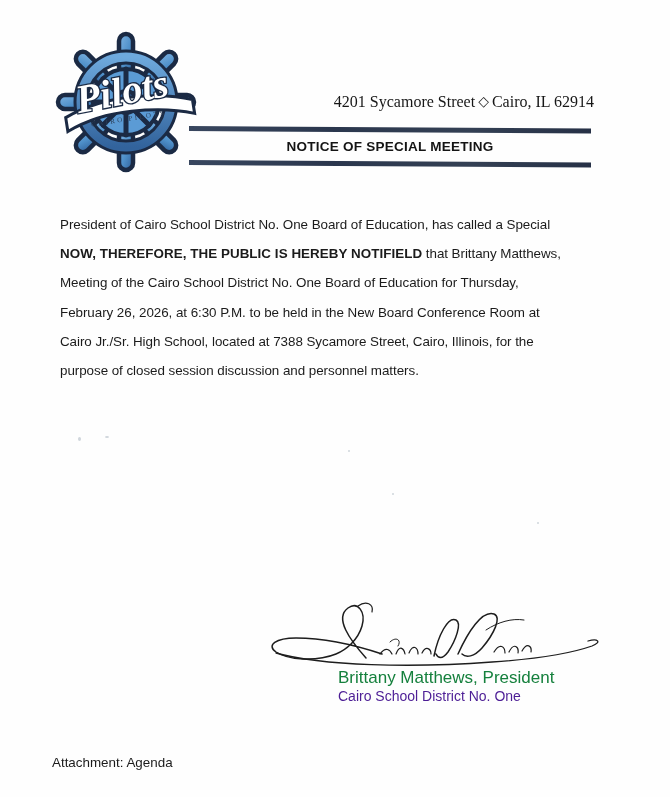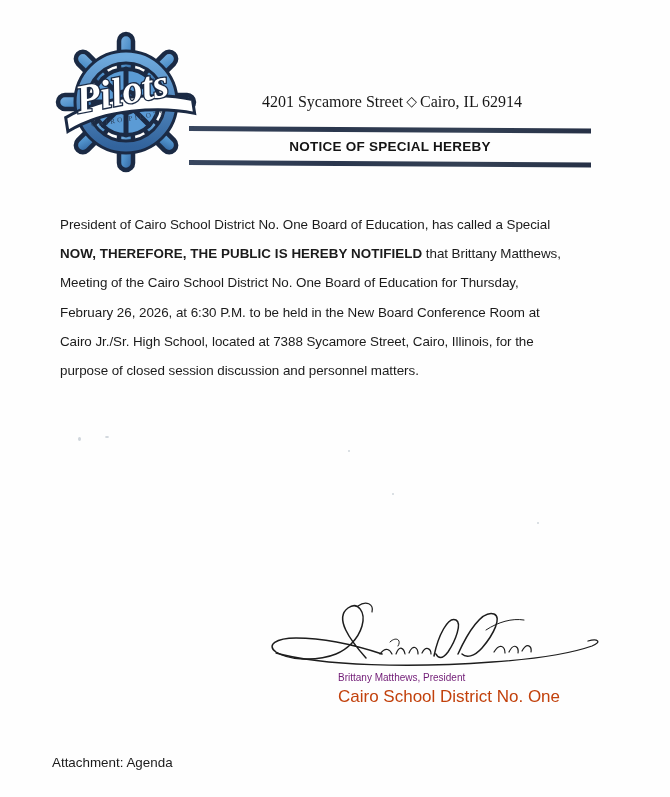--- a/index.html
+++ b/index.html
@@ -57,21 +57,21 @@
     letter-spacing: 0.2px;
     color: #141414;
     white-space: nowrap;
   }
 
   .org-address {
     position: absolute;
     left: 190px;
     top: 93px;
     width: 404px;
-    text-align: center;
+    text-align: right;
     font-family: "Liberation Serif", serif;
     font-size: 16px;
     font-weight: 400;
     color: #171717;
     white-space: nowrap;
   }
   .diamond-sep {
     font-size: 14px;
     padding: 0 3px;
     position: relative;
@@ -140,32 +140,32 @@
   }
   .signature-mark svg {
     display: block;
     width: 350px;
     height: 78px;
   }
   .sig-name {
     position: absolute;
     left: 76px;
     top: 72px;
-    font-size: 10px;
+    font-size: 17px;
     line-height: 19px;
-    color: #701a75;
+    color: #15803d;
     white-space: nowrap;
   }
   .sig-org {
     position: absolute;
     left: 76px;
     top: 91px;
-    font-size: 17px;
+    font-size: 14px;
     line-height: 19px;
-    color: #c2410c;
+    color: #4c1d95;
     white-space: nowrap;
   }
 
   
   .attachment {
     position: absolute;
     left: 52px;
     top: 755px;
     font-size: 13.4px;
     color: #1b1b1b;
@@ -246,21 +246,21 @@
       </svg>
     </div>
 
 
     <div class="org-address">
       <span>4201 Sycamore Street</span><span class="diamond-sep">◇</span><span>Cairo, IL  62914</span>
     </div>
 
     <div class="rule top"></div>
 
-    <div class="notice-heading">NOTICE OF SPECIAL HEREBY</div>
+    <div class="notice-heading">NOTICE OF SPECIAL MEETING</div>
 
     <div class="rule bottom"></div>
   </div>
 
   <div class="body-block">
     <div class="body-line">President of Cairo School District No. One Board of Education, has called a Special</div>
     <div class="body-line"><b>NOW, THEREFORE, THE PUBLIC IS HEREBY NOTIFIELD</b><span> that Brittany Matthews,</span></div>
     <div class="body-line">Meeting of the Cairo School District No. One Board of Education for Thursday,</div>
     <div class="body-line">February 26, 2026, at 6:30 P.M. to be held in the New Board Conference Room at</div>
     <div class="body-line">Cairo Jr./Sr. High School, located at 7388 Sycamore Street, Cairo, Illinois, for the</div>

